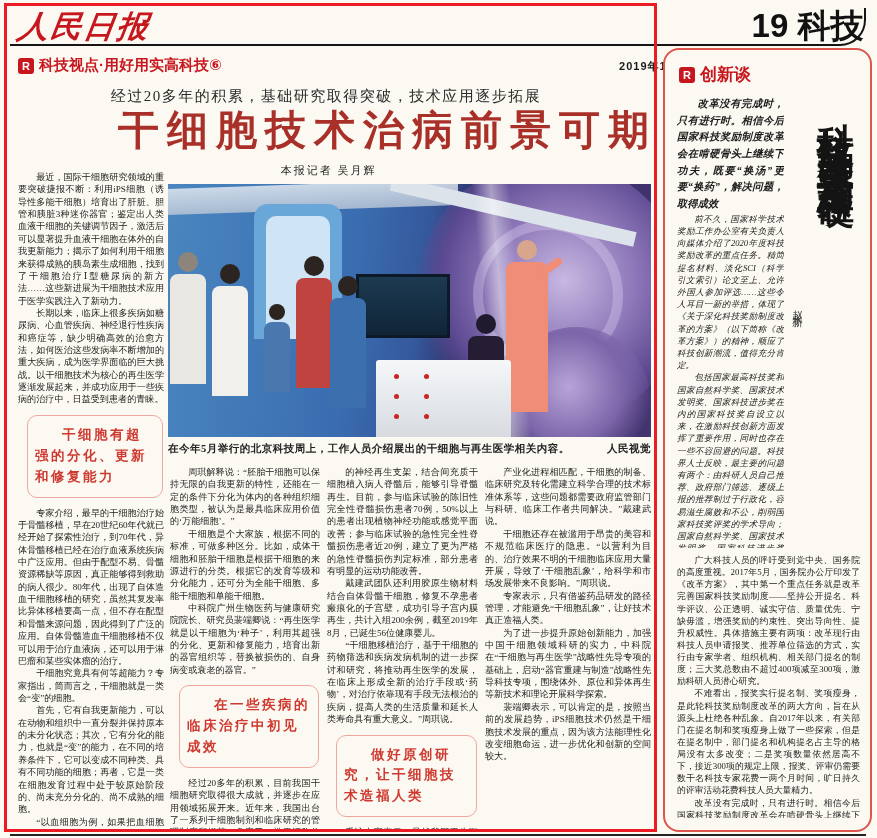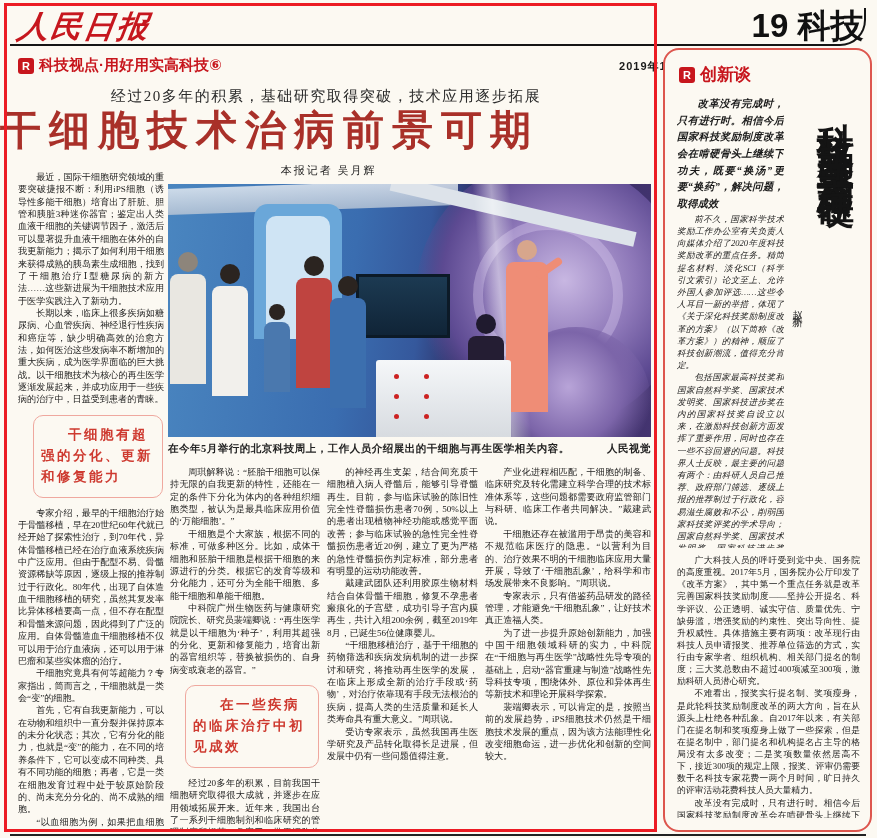--- a/index.html
+++ b/index.html
@@ -28,21 +28,21 @@
 
   
   .eyebrow { position:absolute; left:18px; top:56px; display:flex; align-items:center; gap:5px;
              color:#c7161d; font-weight:bold; font-size:15px;
              font-family:"Liberation Sans","DejaVu Sans",sans-serif; }
   .logo-sq { display:inline-flex; width:16px; height:16px; background:#c7161d; color:#fff;
              border-radius:3px; font-size:11px; font-weight:bold; align-items:center;
              justify-content:center; font-family:"Liberation Sans",sans-serif; }
   .dek { position:absolute; left:0; top:87px; width:652px; text-align:center;
          font-size:15px; color:#2b2b2b; letter-spacing:1.5px; }
-  .headline { position:absolute; left:0; top:103px; width:657px; text-align:left;
+  .headline { position:absolute; left:0; top:103px; width:657px; text-align:right;
               font-family:"Liberation Sans","DejaVu Sans",sans-serif;
               font-size:41px; font-weight:bold; color:#a93029; letter-spacing:8px; }
   .byline { position:absolute; left:0; top:163px; width:657px; text-align:center;
             font-size:11px; color:#222; letter-spacing:2px; }
 
   
   .photo { position:absolute; left:168px; top:184px; width:483px; height:253px; overflow:hidden;
            background:linear-gradient(97deg,#4a86c0 0%,#3a6db0 38%,#35589c 52%,#2e2a5e 62%,#443470 100%); }
   .ph-ceiling { position:absolute; left:0; top:0; width:60%; height:26px;
                 background:linear-gradient(#e3e9f0,#b6c4d5); opacity:.85; transform:skewY(-2deg); }
@@ -83,21 +83,21 @@
                  letter-spacing:.5px; }
 
   
   .col { position:absolute; overflow:hidden; font-size:9.1px; line-height:1.36; color:#1c1c1c;
          text-align:justify; }
   .col p { text-indent:2em; margin:0; }
   .col-1 { left:18px;  top:171px; width:146px; height:661px; }
   .col-2 { left:170px; top:466px; width:150px; height:366px; }
   .col-3 { left:327px; top:466px; width:151px; height:366px; }
   .col-4 { left:485px; top:466px; width:166px; height:366px; }
-  .section-box { margin:9px 1px 9px 15px; border:1.2px solid #efa89f; border-radius:10px;
+  .section-box { margin:9px 1px 9px 9px; border:1.2px solid #efa89f; border-radius:10px;
                  padding:9px 7px; font-family:"Liberation Sans","DejaVu Sans",sans-serif;
                  font-size:13.5px; font-weight:bold; color:#ce3a30; line-height:1.55;
                  letter-spacing:2.5px; text-indent:2em; text-align:left; }
 
   
   .sidebar { position:absolute; left:663px; top:48px; width:209px; height:784px;
              border:2px solid #dd564e; border-radius:16px; background:#fcf9f2; }
   .sb-header { position:absolute; left:14px; top:13px; display:flex; align-items:center; gap:5px;
                font-size:17px; font-weight:bold; color:#c7161d;
                font-family:"Liberation Sans","DejaVu Sans",sans-serif; }
@@ -186,40 +186,41 @@
   </div>
   <div class="caption-row">
     <span>在今年5月举行的北京科技周上，工作人员介绍展出的干细胞与再生医学相关内容。</span>
     <span>人民视觉</span>
   </div>
 
   <div class="col col-1">
     <p>最近，国际干细胞研究领域的重要突破捷报不断：利用iPS细胞（诱导性多能干细胞）培育出了肝脏、胆管和胰脏3种迷你器官；鉴定出人类血液干细胞的关键调节因子，激活后可以显著提升血液干细胞在体外的自我更新能力；揭示了如何利用干细胞来获得成熟的胰岛素生成细胞，找到了干细胞治疗Ⅰ型糖尿病的新方法……这些新进展为干细胞技术应用于医学实践注入了新动力。</p>
     <p>长期以来，临床上很多疾病如糖尿病、心血管疾病、神经退行性疾病和癌症等，缺少明确高效的治愈方法，如何医治这些发病率不断增加的重大疾病，成为医学界面临的巨大挑战。以干细胞技术为核心的再生医学逐渐发展起来，并成功应用于一些疾病的治疗中，日益受到患者的青睐。</p>
     <div class="section-box">干细胞有超强的分化、更新和修复能力</div>
-    <p>专家介绍，最早的干细胞治疗始于骨髓移植，早在20世纪60年代就已经开始了探索性治疗，到70年代，异体骨髓移植已经在治疗血液系统疾病中广泛应用。但由于配型不易、骨髓资源稀缺等原因，逐级上报的推荐制过于行政化。80年代，出现了自体造血干细胞移植的研究，虽然其复发率比异体移植要高一点，但不存在配型和骨髓来源问题，因此得到了广泛的应用。自体骨髓造血干细胞移植不仅可以用于治疗血液病，还可以用于淋巴瘤和某些实体瘤的治疗。</p>
+    <p>专家介绍，最早的干细胞治疗始于骨髓移植，早在20世纪60年代就已经开始了探索性治疗，到70年代，异体骨髓移植已经在治疗血液系统疾病中广泛应用。但由于配型不易、骨髓资源稀缺等原因，真正能够得到救助的病人很少。80年代，出现了自体造血干细胞移植的研究，虽然其复发率比异体移植要高一点，但不存在配型和骨髓来源问题，因此得到了广泛的应用。自体骨髓造血干细胞移植不仅可以用于治疗血液病，还可以用于淋巴瘤和某些实体瘤的治疗。</p>
     <p>干细胞究竟具有何等超能力？专家指出，简而言之，干细胞就是一类会“变”的细胞。</p>
     <p>首先，它有自我更新能力，可以在动物和组织中一直分裂并保持原本的未分化状态；其次，它有分化的能力，也就是“变”的能力，在不同的培养条件下，它可以变成不同种类、具有不同功能的细胞；再者，它是一类在细胞发育过程中处于较原始阶段的、尚未充分分化的、尚不成熟的细胞。</p>
     <p>“以血细胞为例，如果把血细胞的产生比作一棵枝繁叶茂的大树，那造血干细胞则是大树的树干，而其它红细胞、白细胞等各种血细胞则是在树干上生发出来的枝叶。”中科院院士、中科院动物研究所所长周琪说。</p>
 
   </div>
 
   <div class="col col-2">
     <p>周琪解释说：“胚胎干细胞可以保持无限的自我更新的特性，还能在一定的条件下分化为体内的各种组织细胞类型，被认为是最具临床应用价值的‘万能细胞’。”</p>
     <p>干细胞是个大家族，根据不同的标准，可做多种区分。比如，成体干细胞和胚胎干细胞是根据干细胞的来源进行的分类。根据它的发育等级和分化能力，还可分为全能干细胞、多能干细胞和单能干细胞。</p>
     <p>中科院广州生物医药与健康研究院院长、研究员裴端卿说：“再生医学就是以干细胞为‘种子’，利用其超强的分化、更新和修复能力，培育出新的器官组织等，替换被损伤的、自身病变或衰老的器官。”</p>
     <div class="section-box">在一些疾病的临床治疗中初见成效</div>
     <p>经过20多年的积累，目前我国干细胞研究取得很大成就，并逐步在应用领域拓展开来。近年来，我国出台了一系列干细胞制剂和临床研究的管理制度和规范，备案了一批干细胞临床机构和临床研究项目。截至今年3月，已有4批35个干细胞临床研究项目经国家卫健委和药监局备案。</p>
 
   </div>
 
   <div class="col col-3">
     <p>的神经再生支架，结合间充质干细胞植入病人脊髓后，能够引导脊髓再生。目前，参与临床试验的陈旧性完全性脊髓损伤患者70例，50%以上的患者出现植物神经功能或感觉平面改善；参与临床试验的急性完全性脊髓损伤患者近20例，建立了更为严格的急性脊髓损伤判定标准，部分患者有明显的运动功能改善。</p>
     <p>戴建武团队还利用胶原生物材料结合自体骨髓干细胞，修复不孕患者瘢痕化的子宫壁，成功引导子宫内膜再生，共计入组200余例，截至2019年8月，已诞生56位健康婴儿。</p>
     <p>“干细胞移植治疗，基于干细胞的药物筛选和疾病发病机制的进一步探讨和研究，将推动再生医学的发展，在临床上形成全新的治疗手段或‘药物’，对治疗依靠现有手段无法根治的疾病，提高人类的生活质量和延长人类寿命具有重大意义。”周琪说。</p>
+    <div class="section-box">做好原创研究，让干细胞技术造福人类</div>
     <p>受访专家表示，虽然我国再生医学研究及产品转化取得长足进展，但发展中仍有一些问题值得注意。</p>
 
   </div>
 
   <div class="col col-4">
     <p>产业化进程相匹配，干细胞的制备、临床研究及转化需建立科学合理的技术标准体系等，这些问题都需要政府监管部门与科研、临床工作者共同解决。”戴建武说。</p>
     <p>干细胞还存在被滥用于昂贵的美容和不规范临床医疗的隐患。“以营利为目的、治疗效果不明的干细胞临床应用大量开展，导致了‘干细胞乱象’，给科学和市场发展带来不良影响。”周琪说。</p>
     <p>专家表示，只有借鉴药品研发的路径管理，才能避免“干细胞乱象”，让好技术真正造福人类。</p>
     <p>为了进一步提升原始创新能力，加强中国干细胞领域科研的实力，中科院在“干细胞与再生医学”战略性先导专项的基础上，启动“器官重建与制造”战略性先导科技专项，围绕体外、原位和异体再生等新技术和理论开展科学探索。</p>
     <p>裴端卿表示，可以肯定的是，按照当前的发展趋势，iPS细胞技术仍然是干细胞技术发展的重点，因为该方法能理性化改变细胞命运，进一步优化和创新的空间较大。</p>

